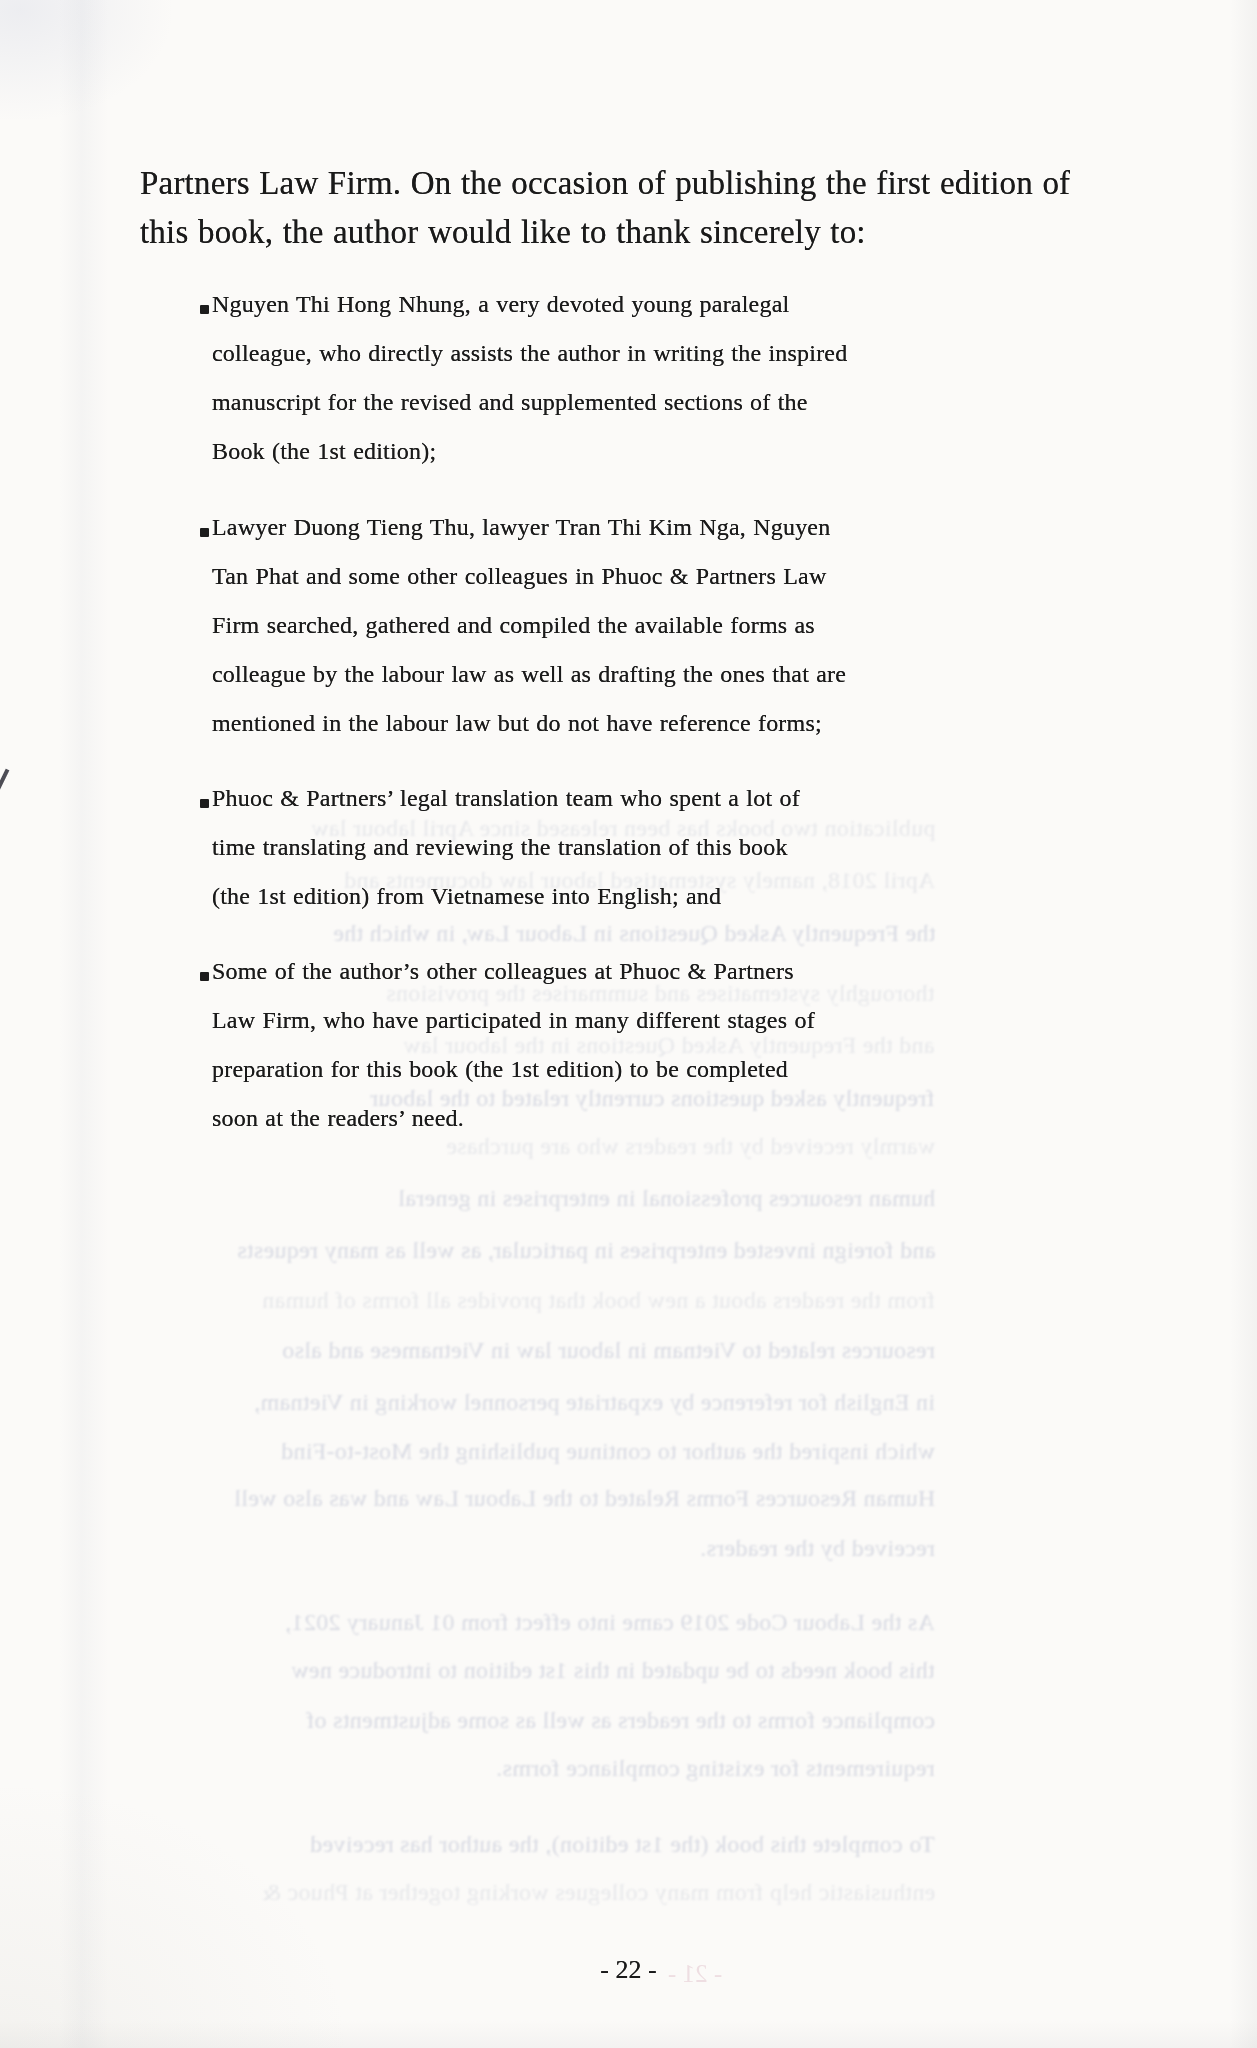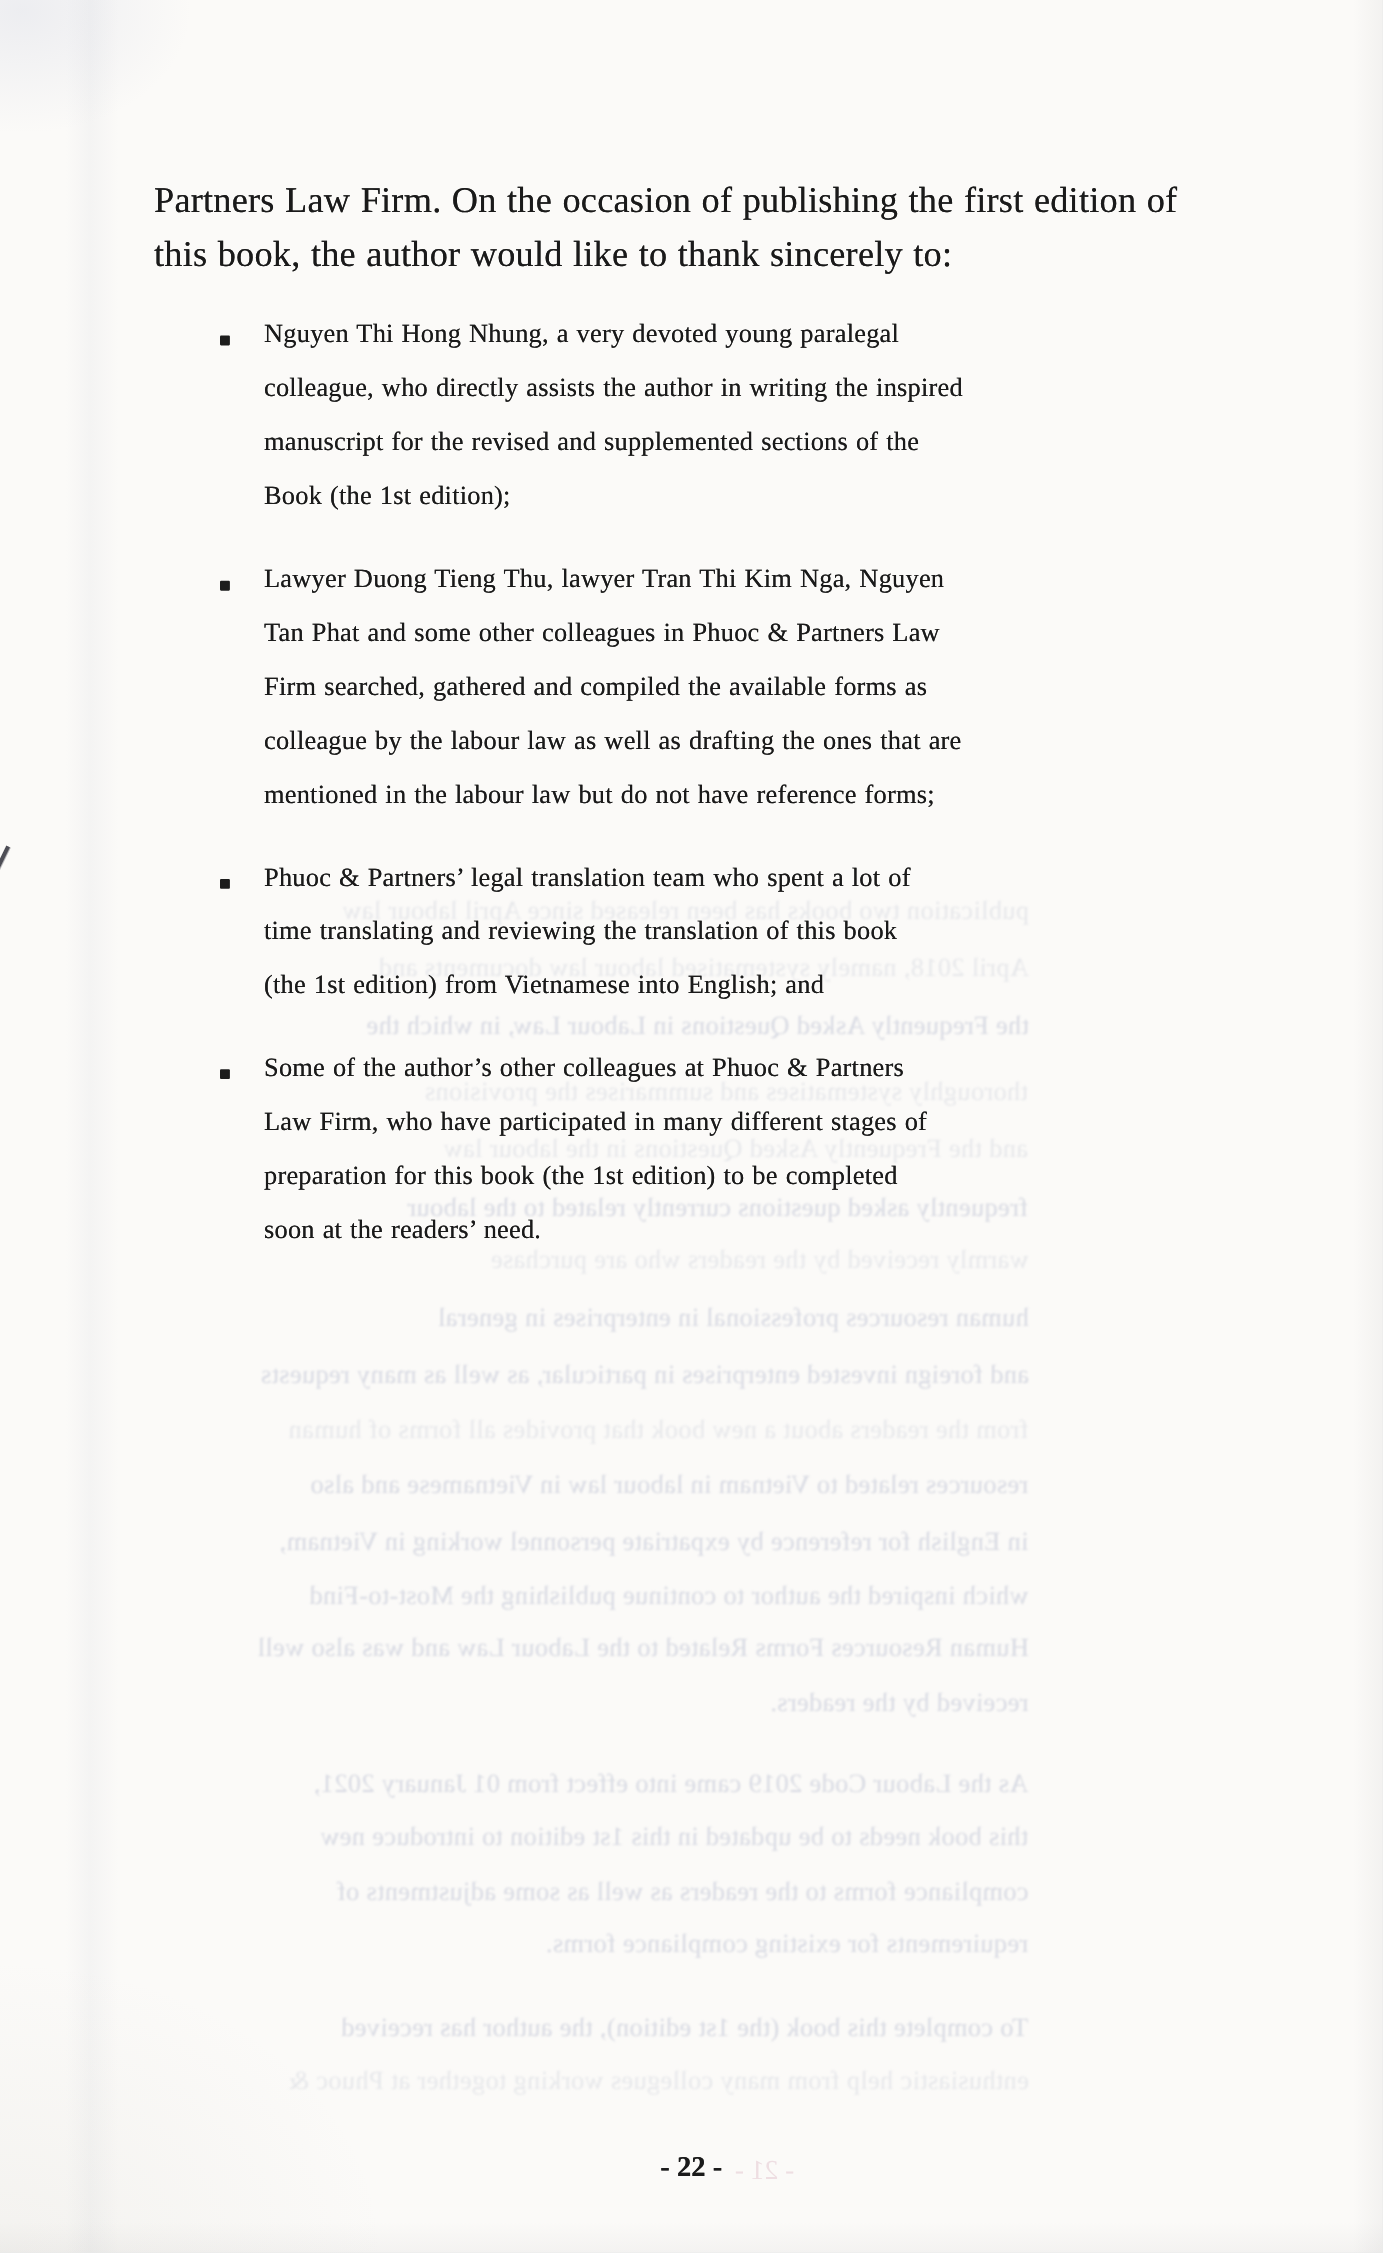--- a/index.html
+++ b/index.html
@@ -19,39 +19,39 @@
   }
   .tl{ 
     position:absolute;
     white-space:nowrap;
     letter-spacing:0.2px;
     word-spacing:1px;
     color:#1a1a1a;
     text-shadow:0 0 0.6px rgba(20,20,20,0.85);
   }
   .intro-line{left:140px;font-size:33px;}
-  .bullet-line{left:240px;font-size:24px;}
+  .bullet-line{left:212px;font-size:24px;}
   .bullet-marker{
     position:absolute;left:200px;width:9px;height:9px;
     background:#1c1c1c;border-radius:1px;
   }
   .bleed-line{
     position:absolute;
     right:322px;
     white-space:nowrap;
     transform:scaleX(-1);
     font-size:24px;
     letter-spacing:0.3px;
     color:rgba(104,118,158,0.24);
     filter:blur(0.8px);
   }
   .bleed-line.faint{color:rgba(104,118,158,0.14);}
   .page-number{
     position:absolute;left:0;top:1955px;width:1257px;
-    text-align:center;font-size:26px;font-weight:bold;
+    text-align:center;font-size:26px;font-weight:normal;
     color:#1a1a1a;text-shadow:0 0 0.6px rgba(20,20,20,0.8);
   }
   .ghost-number{
     position:absolute;left:668px;top:1960px;
     font-size:25px;transform:scaleX(-1);
     color:rgba(205,150,170,0.28);filter:blur(0.6px);
     white-space:nowrap;
   }
   .edge-mark{
     position:absolute;left:-1px;top:768px;width:4px;height:30px;

